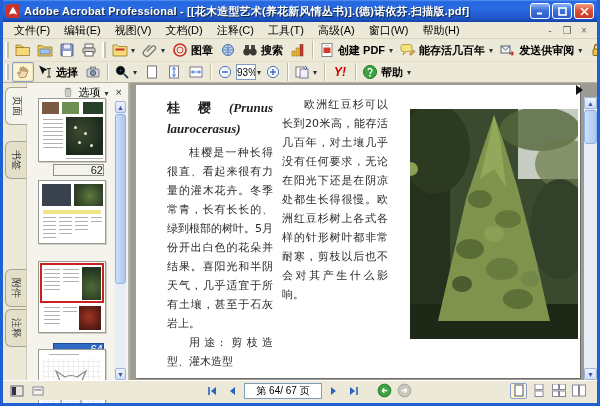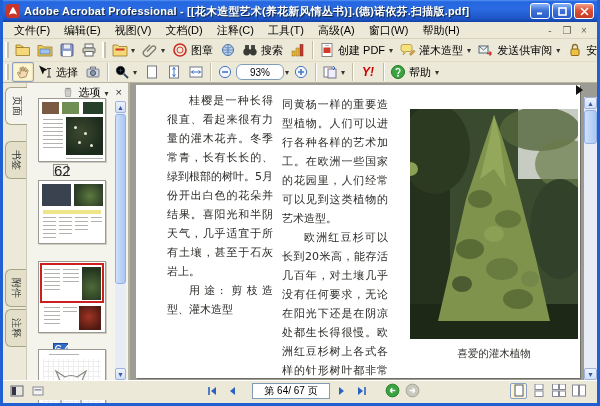--- a/index.html
+++ b/index.html
@@ -27,45 +27,45 @@
   .doc-controls { margin-left:auto; display:flex; gap:3px; padding-right:6px; color:#6a675a; font-size:10px; }
   .doc-controls span { width:14px; text-align:center; }
   
   .toolbar { position:absolute; left:0; width:594px; background:#ECE9D8; display:flex; align-items:center; }
   .tb1 { top:39px; height:23px; border-bottom:1px solid #e0dcc8; }
   .tb2 { top:62px; height:21px; border-bottom:1px solid #b8b4a0; }
   .grip { width:4px; height:16px; border-left:2px solid #fff; border-right:2px solid #c6c2aa; margin:0 3px 0 2px; flex:0 0 auto;}
   .tbtn { display:flex; align-items:center; gap:2px; padding:1px 2px; border:1px solid transparent; border-radius:2px;
           white-space:nowrap; flex:0 0 auto; }
   .tbtn.pressed { border-color:#8aa0c8; background:#fdf6d0; box-shadow:inset 0 0 2px #c0b890; }
-  .tbtn .lbl { padding:0 1px; }
+  .tbtn .lbl { padding:0 1px;font-weight:bold; }
   .drop { font-size:8px; color:#333; padding:0 1px; }
   .sep { width:1px; height:18px; background:#c0bca6; margin:0 3px; box-shadow:1px 0 0 #fff; flex:0 0 auto; }
   .ticon { width:16px; height:16px; display:inline-block; flex:0 0 auto; }
   .ticon svg { display:block; }
   .zoom-field, .page-field { height:16px; border:1px solid #7f9db9; background:#fff; font-size:10px;
      font-family:"Liberation Sans",sans-serif; text-align:center; }
-  .zoom-field { width:48px;border-radius:6px; }
+  .zoom-field { width:20px; }
   .yahoo { color:#c00; font-weight:bold; font-style:italic; font-size:12px; padding:0 3px; }
   
   .main { position:absolute; left:0; top:83px; width:594px; height:297px; background:#ECE9D8; }
   
   .tabstrip { position:absolute; left:0; top:0; width:24px; height:297px; background:#ECE9D8; border-right:1px solid #cdc9b4; }
   .vtab { position:absolute; left:2px; width:21px; height:38px; background:#e3dfc8; border:1px solid #a8a487;
           border-right:none; border-radius:6px 0 0 6px; display:flex; align-items:center; justify-content:center; }
   .vtab.active { background:#f4f3ec; width:23px; border-right:1px solid #f4f3ec; }
   .vtab span { transform:rotate(90deg); white-space:nowrap; font-size:10px; color:#333; }
   
   .panel { position:absolute; left:24px; top:0; width:103px; height:297px; background:#f4f3ec; border-right:2px solid #b8b4a0; }
   .panel-header { position:absolute; left:0; top:0; width:100%; height:18px; display:flex; align-items:center;
      justify-content:flex-end; gap:4px; padding:0 4px; background:#f4f3ec; }
   .panel-close { font-size:11px; color:#333; padding:0 2px; }
   .thumb { position:absolute; left:11px; width:68px; background:#fff; border:1px solid #9a9a92; box-shadow:1px 1px 0 #cfcdc2; }
-  .thumb-label { position:absolute; left:26px; width:15px; height:12px; border:1px solid #8f8f86; background:#f4f3ec;
-     text-align:left; font-size:15px; line-height:11px; color:#222; }
+  .thumb-label { position:absolute; left:26px; width:51px; height:12px; border:1px solid #8f8f86; background:#f4f3ec;
+     text-align:right; font-size:11px; line-height:11px; color:#222; }
   .thumb-label.sel { background:#316AC5; color:#fff; border-color:#1d4a9a; }
   .ph { position:absolute; }  
   .tl { position:absolute; height:1px; background:#b3b3ad; } 
   .viewbox { position:absolute; border:2px solid #cc1f1f; }
   
   .sbar { position:absolute; background:#e8ecf5; }
   .sbtn { position:absolute; width:100%; height:12px; background:linear-gradient(180deg,#eef3fc,#cfddf6);
      border:1px solid #9eb4dd; border-radius:2px; display:flex; align-items:center; justify-content:center;
      font-size:7px; color:#3a5a9a; }
   .sthumb { position:absolute; left:0; width:100%; background:linear-gradient(90deg,#cfe0fa,#aac6f2);
@@ -83,21 +83,21 @@
   .caption { position:absolute; font-family:"DejaVu Sans","Liberation Serif",serif; font-size:10.5px;
      line-height:16px; text-align:center; color:#33332f; }
   .pane-arrow { position:absolute; right:14px; top:2px; width:0; height:0;
      border-top:5px solid transparent; border-bottom:5px solid transparent; border-left:7px solid #111; }
   
   .statusbar { position:absolute; left:0; top:380px; width:594px; height:20px; background:#ECE9D8;
      border-top:1px solid #fff; display:flex; align-items:center; }
   .sb-left { display:flex; gap:5px; margin-left:6px; }
   .sb-nav { display:flex; align-items:center; gap:4px; margin-left:158px; }
   .navbtn { width:16px; height:16px; display:flex; align-items:center; justify-content:center; }
-  .page-field { width:78px;margin-left:8px; }
+  .page-field { width:78px; }
   .sb-views { margin-left:14px; display:flex; gap:4px; align-items:center; }
   .sb-layouts { margin-left:auto; margin-right:10px; display:flex; gap:3px; }
   .laybtn { width:17px; height:16px; display:flex; align-items:center; justify-content:center;
      border:1px solid transparent; border-radius:2px; }
   .laybtn.pressed { background:#fdf6d0; border-color:#8aa0c8; }
 </style>
 </head>
 <body>
 
 <div class="window">
@@ -250,21 +250,21 @@
         <span class="drop">▾</span>
       </span>
     <span class="tbtn">
         <span class="ticon">
           <svg viewBox="0 0 16 16">
             <rect x="1" y="2.5" width="11" height="7" rx="2" fill="#f6e27a" stroke="#a8862a" stroke-width=".7"></rect>
             <path d="M4 9.5L3 13l3.5-3.5" fill="#f6e27a" stroke="#a8862a" stroke-width=".7"></path>
             <path d="M9.5 12l4-4 1.4 1.4-4 4z" fill="#e2a13c" stroke="#8a5f18" stroke-width=".5"></path>
           </svg>
         </span>
-        <span class="lbl">灌木造型</span>
+        <span class="lbl">能存活几百年</span>
         <span class="drop">▾</span>
       </span>
     <span class="tbtn">
         <span class="ticon">
           <svg viewBox="0 0 16 16">
             <rect x="1" y="4" width="9" height="7" fill="#eef4ea" stroke="#567"></rect>
             <path d="M1 4l4.5 4L10 4" fill="none" stroke="#567"></path>
             <path d="M9 11.5h4.5m0 0l-2-2m2 2l-2 2" stroke="#c33" stroke-width="1.3" fill="none"></path>
           </svg>
         </span>
@@ -506,28 +506,28 @@
         <div class="sbtn" style="top:0">▲</div>
         <div class="sthumb" style="top:13px;height:170px"></div>
         <div class="sbtn" style="bottom:0">▼</div>
       </div>
     </div>
 
     <div class="docpane">
       <div class="page">
 
         <div class="doc-text" style="left:31px;top:6px;width:106px;height:287px">
+          <div class="doc-h"><span>桂樱</span><span class="latin">(Prunus laurocerasus)</span></div>
           <p>桂樱是一种长得很直、看起来很有力量的灌木花卉。冬季常青，长有长长的、绿到根部的树叶。5月份开出白色的花朵并结果。喜阳光和半阴天气，几乎适宜于所有土壤，甚至于石灰岩上。</p>
           <p>用途: 剪枝造型、灌木造型</p>
           <div class="doc-h"></div>
 
         </div>
 
         <div class="doc-text" style="left:146px;top:10px;width:106px;height:283px">
-          <p class="noindent">同黄杨一样的重要造型植物。人们可以进行各种各样的艺术加工。在欧洲一些国家的花园里，人们经常可以见到这类植物的艺术造型。</p>
           <p>欧洲红豆杉可以长到20米高，能存活几百年，对土壤几乎没有任何要求，无论在阳光下还是在阴凉处都生长得很慢。欧洲红豆杉树上各式各样的针形树叶都非常耐寒，剪枝以后也不会对其产生什么影响。</p>
 
         </div>
 
         <div class="ph" style="left:274px;top:24px;width:168px;height:230px">
           <svg width="168" height="230" viewBox="0 0 168 230" preserveAspectRatio="none">
             <rect width="168" height="230" fill="#3a4a2e"></rect>
             <rect x="0" y="0" width="40" height="230" fill="#25301d"></rect>
             <rect x="108" y="0" width="60" height="70" fill="#c6ccc2"></rect>
             <ellipse cx="130" cy="20" rx="40" ry="22" fill="#55663c" opacity=".8"></ellipse>
@@ -543,21 +543,20 @@
             <ellipse cx="92" cy="160" rx="16" ry="11" fill="#687c40"></ellipse>
             <ellipse cx="70" cy="185" rx="17" ry="11" fill="#56683400" fill-opacity="1"></ellipse>
             <ellipse cx="108" cy="190" rx="15" ry="10" fill="#5d7038"></ellipse>
             <ellipse cx="84" cy="125" rx="10" ry="8" fill="#8ba055"></ellipse>
             <ellipse cx="78' " cy="60" rx="8" ry="7" fill="#8ba055"></ellipse>
             <ellipse cx="52" cy="175" rx="10" ry="8" fill="#4c5c30"></ellipse>
             <ellipse cx="120" cy="170" rx="9" ry="8" fill="#74884a"></ellipse>
           </svg>
         </div>
         <div class="caption" style="left:274px;top:260px;width:168px">
-          <div>喜爱的灌木植物</div>
         </div>
       </div>
 
       <div class="pane-arrow"></div>
       <div class="sbar" style="right:0;top:14px;width:13px;height:283px">
         <div class="sbtn" style="top:0">▲</div>
         <div class="sthumb" style="top:13px;height:34px"></div>
         <div class="sbtn" style="bottom:0">▼</div>
       </div>
     </div>

